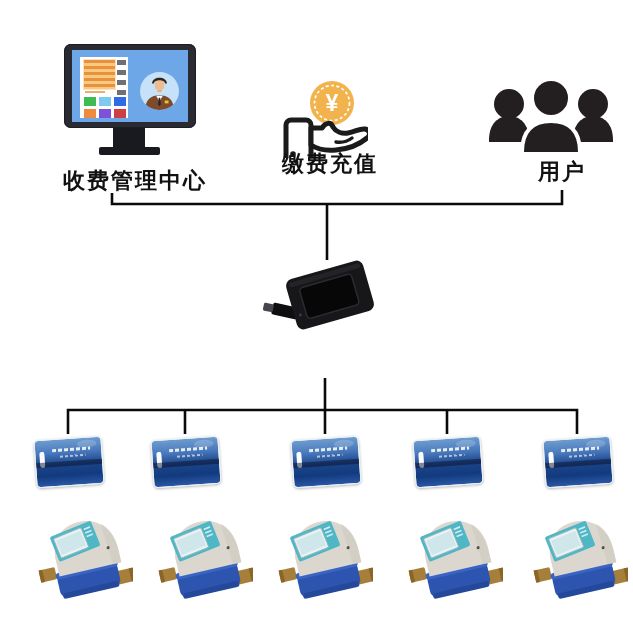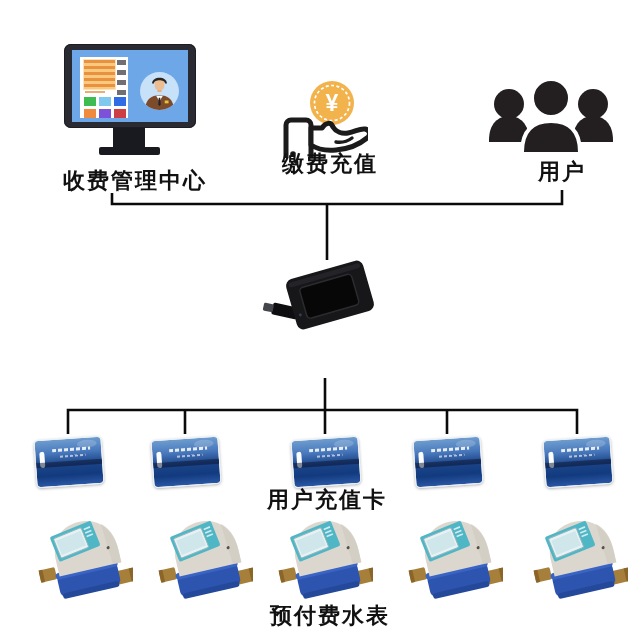--- a/index.html
+++ b/index.html
@@ -152,21 +152,20 @@
         <span class="glint"></span>
     </div>
       <div class="card" style="left: 544px; top: 438px;">
       <span class="slot"></span>
         <i class="l1"></i>
         <i class="l2"></i>
       <span class="band"></span>
         <span class="glint"></span>
     </div>
     </div>
-  <div class="node-label" style="left:327px;top:485px">用户充值卡</div>
 
   <div id="meters-row">
       <div class="meter" style="left: 37px; top: 514px;">
       <svg viewBox="0 0 100 92" width="96" height="90">
         <g transform="rotate(-13 50 50)">
           <rect x="1" y="47" width="17" height="13" rx="2" fill="#a67f3a"></rect>
           <rect x="1" y="47" width="4" height="13" fill="#8a6527"></rect>
           <rect x="79" y="66" width="19" height="14" rx="2" fill="#a67f3a"></rect>
           <rect x="93" y="66" width="5" height="14" fill="#8a6527"></rect>
           <path d="M24,56 h52 a6,6 0 0 1 6,6 v12 a6,6 0 0 1 -6,6 h-52 a6,6 0 0 1 -6,-6 v-12 a6,6 0 0 1 6,-6 z" fill="#2d55b0"></path>
@@ -276,15 +275,14 @@
             <rect x="25" y="15" width="31" height="22" rx="1.5" fill="#e8f2f4" stroke="#8fb6bd" stroke-width="1"></rect>
             <rect x="27" y="18" width="27" height="16" fill="#cfe6ea"></rect>
             <rect x="58" y="17" width="7" height="1.8" fill="#e8f6f8" opacity="0.85"></rect>
             <rect x="58" y="21" width="7" height="1.8" fill="#e8f6f8" opacity="0.85"></rect>
             <rect x="58" y="25" width="7" height="1.8" fill="#e8f6f8" opacity="0.85"></rect>
           </g>
         </g>
       </svg>
     </div>
     </div>
-  <div class="node-label" style="left:330px;top:601px">预付费水表</div>
 
 </div>
 
 </body></html>

